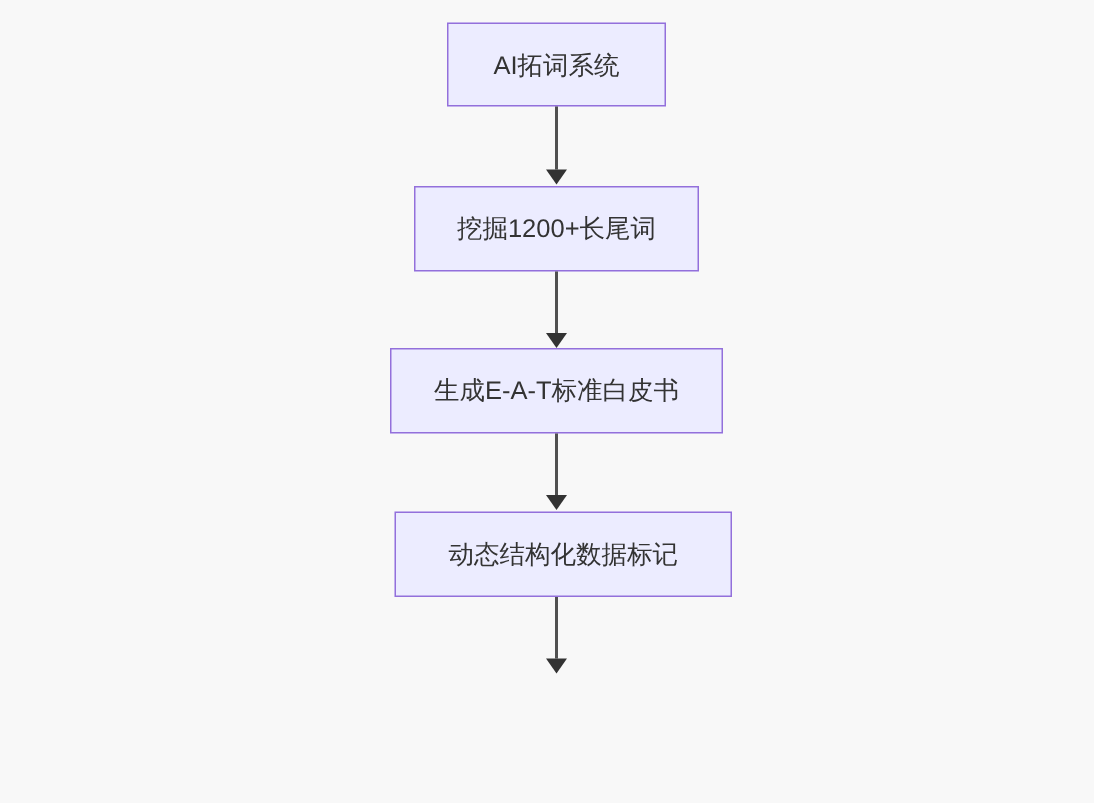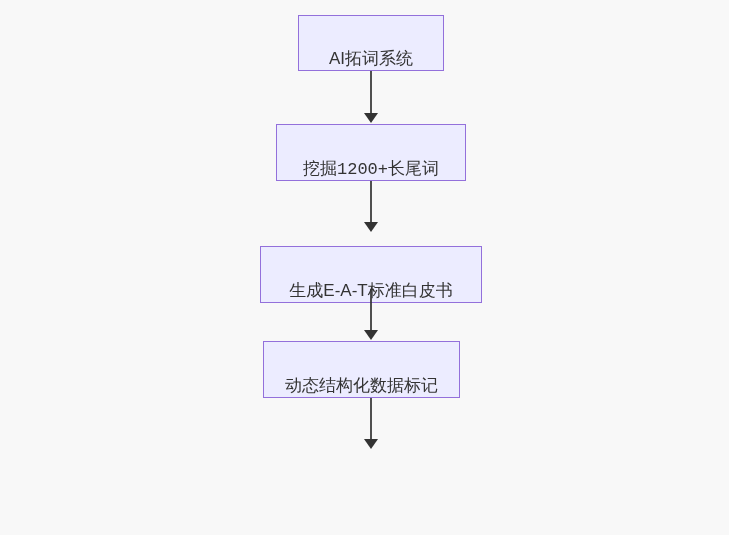--- a/index.html
+++ b/index.html
@@ -18,29 +18,29 @@
     overflow: hidden;
   }
   .flow-node {
     position: absolute;
     box-sizing: border-box;
     background: var(--node-fill, #ececff);
     border: 1px solid var(--node-border, #9370db);
     color: var(--text, #333333);
     font-size: 17px;
     display: flex;
-    align-items: flex-end;
+    align-items: center;
     justify-content: center;
     text-align: center;
     white-space: nowrap;
   }
   .flow-node.n1 { left: 298px; top: 15px;  width: 146px; height: 56px; }
-  .flow-node.n2 { left: 276px; top: 124px; width: 190px; height: 57px; font-family: Liberation Mono, monospace; }
-  .flow-node.n3 { left: 260px; top: 246px; width: 222px; height: 57px; }
-  .flow-node.n4 { left: 263px; top: 341px; width: 197px; height: 57px; }
+  .flow-node.n2 { left: 276px; top: 124px; width: 190px; height: 57px; }
+  .flow-node.n3 { left: 260px; top: 232px; width: 222px; height: 57px; }
+  .flow-node.n4 { left: 263px; top: 341px; width: 225px; height: 57px; }
   .flow-node.n5 { left: 253px; top: 450px; width: 235px; height: 57px; }
 
   .flow-arrow {
     position: absolute;
     left: 364px;            
     width: 14px;
     display: flex;
     flex-direction: column;
     align-items: center;
   }

